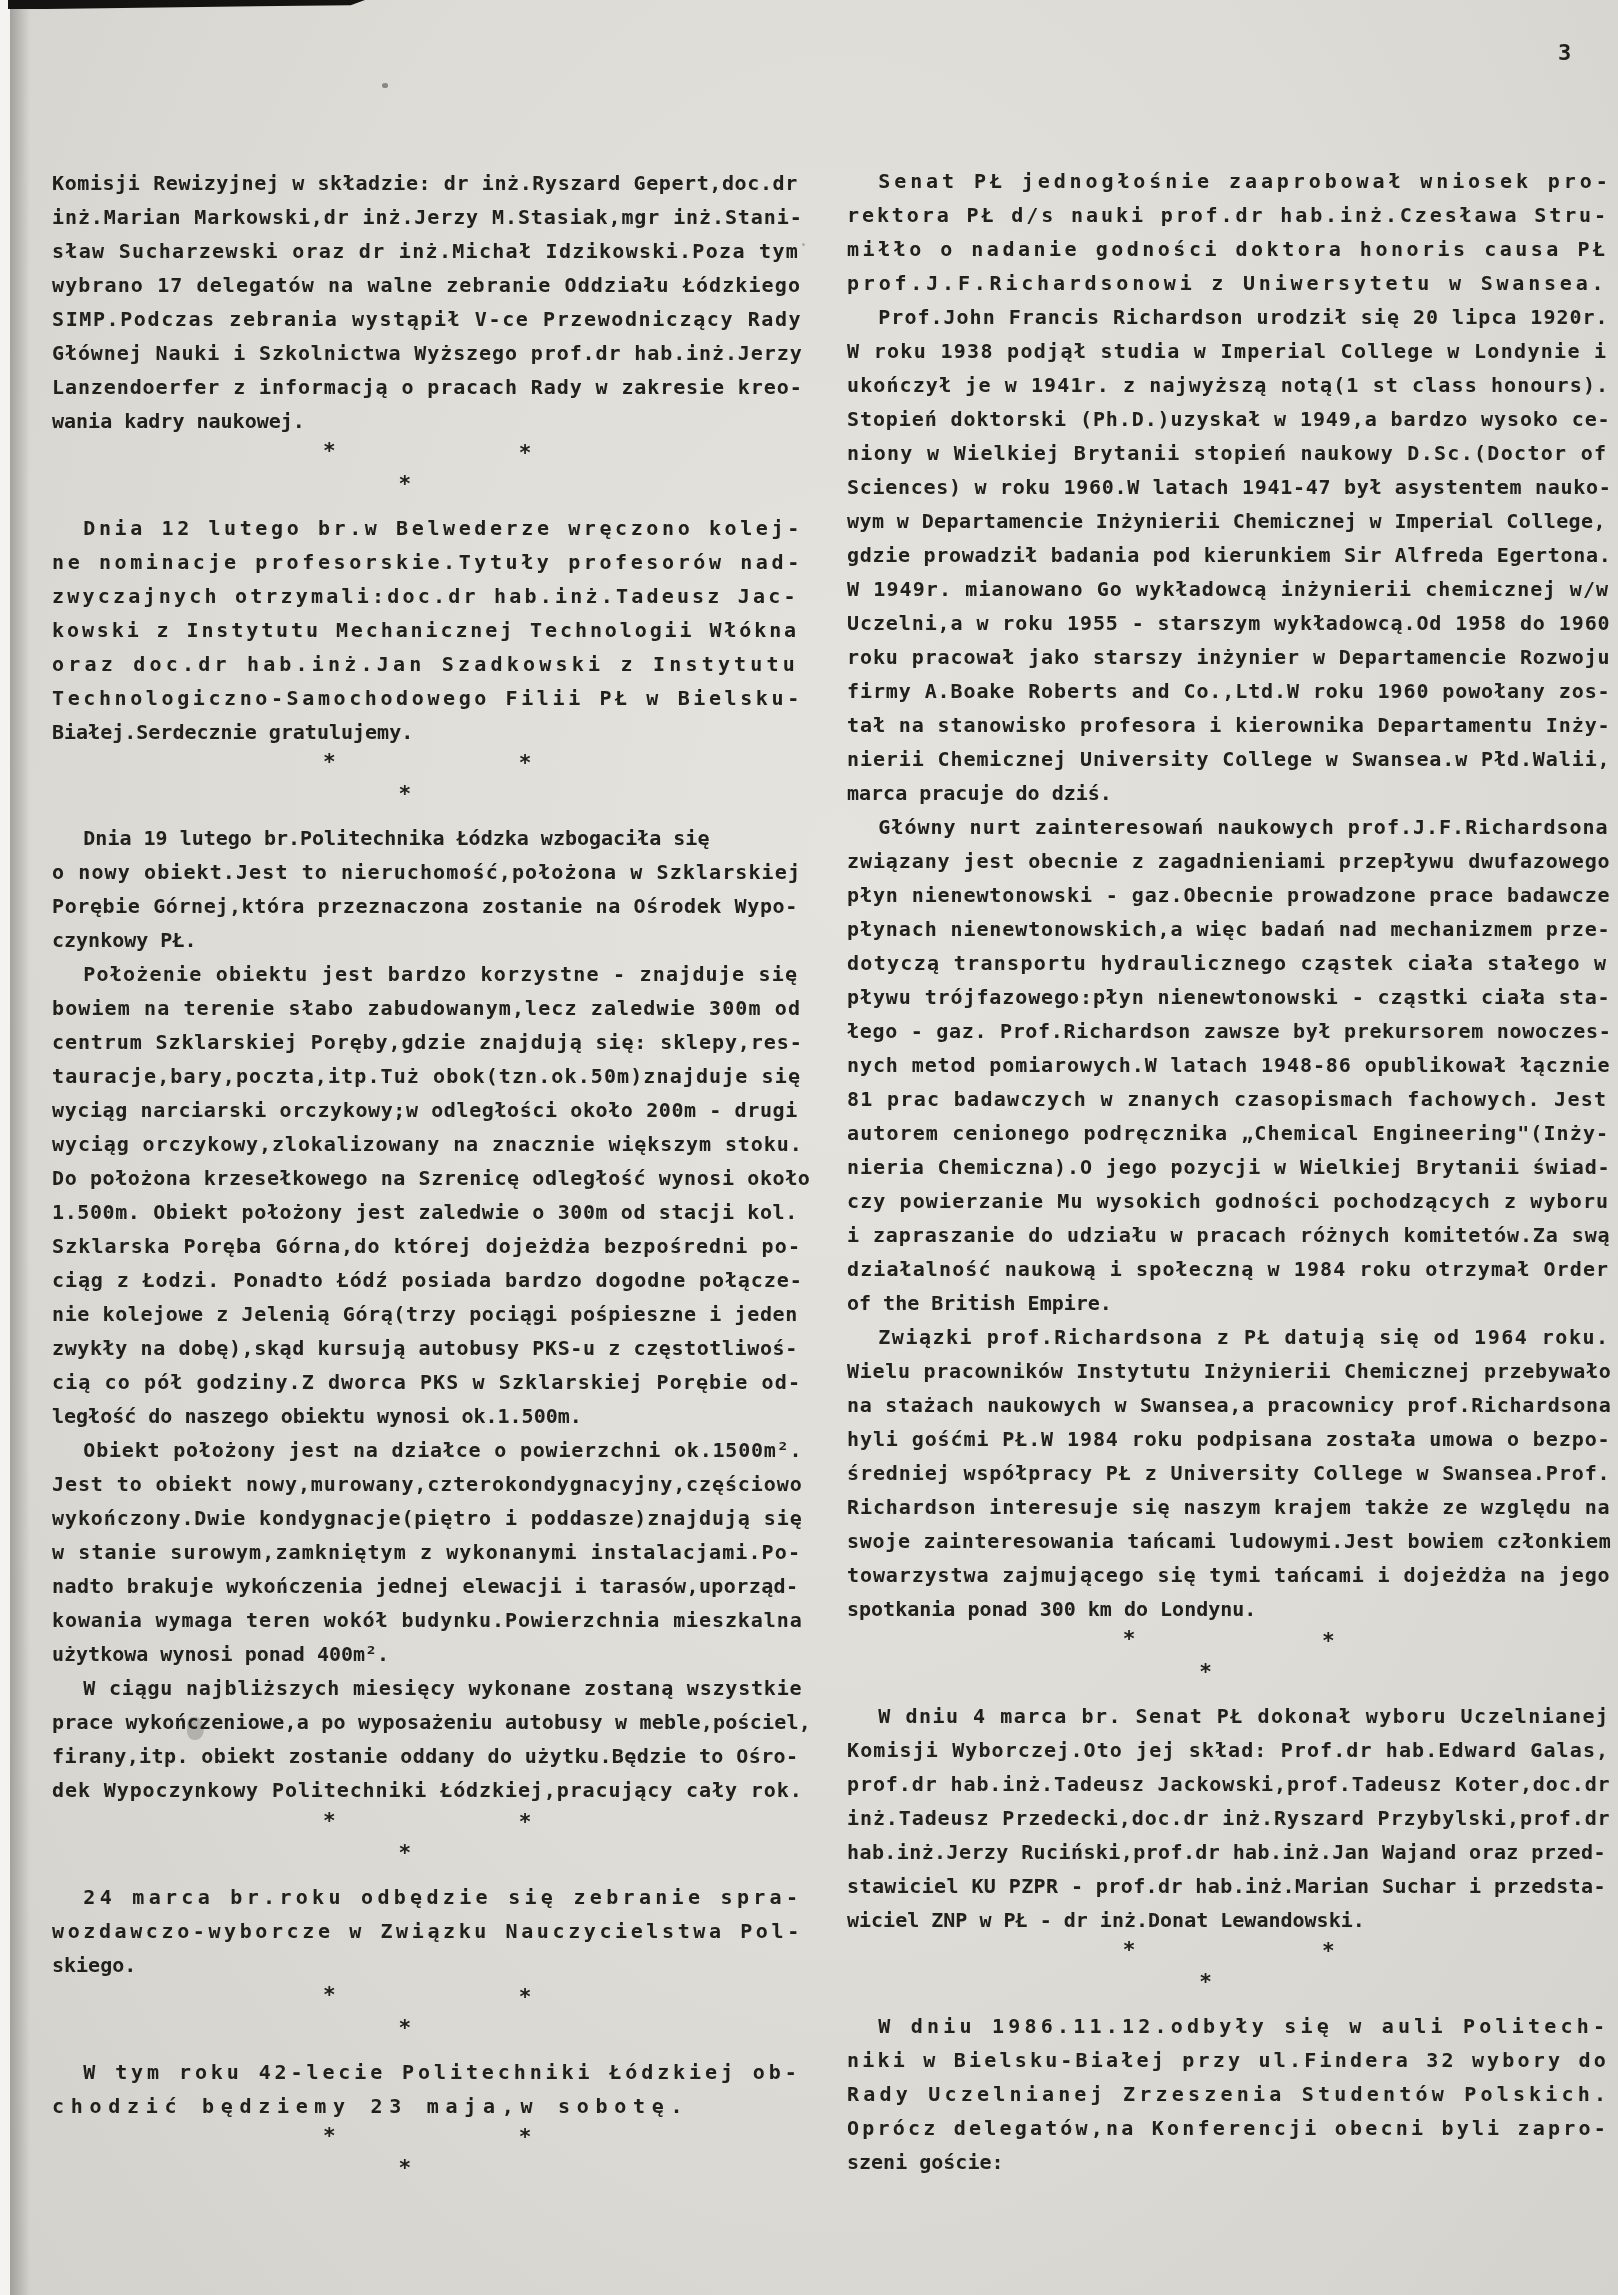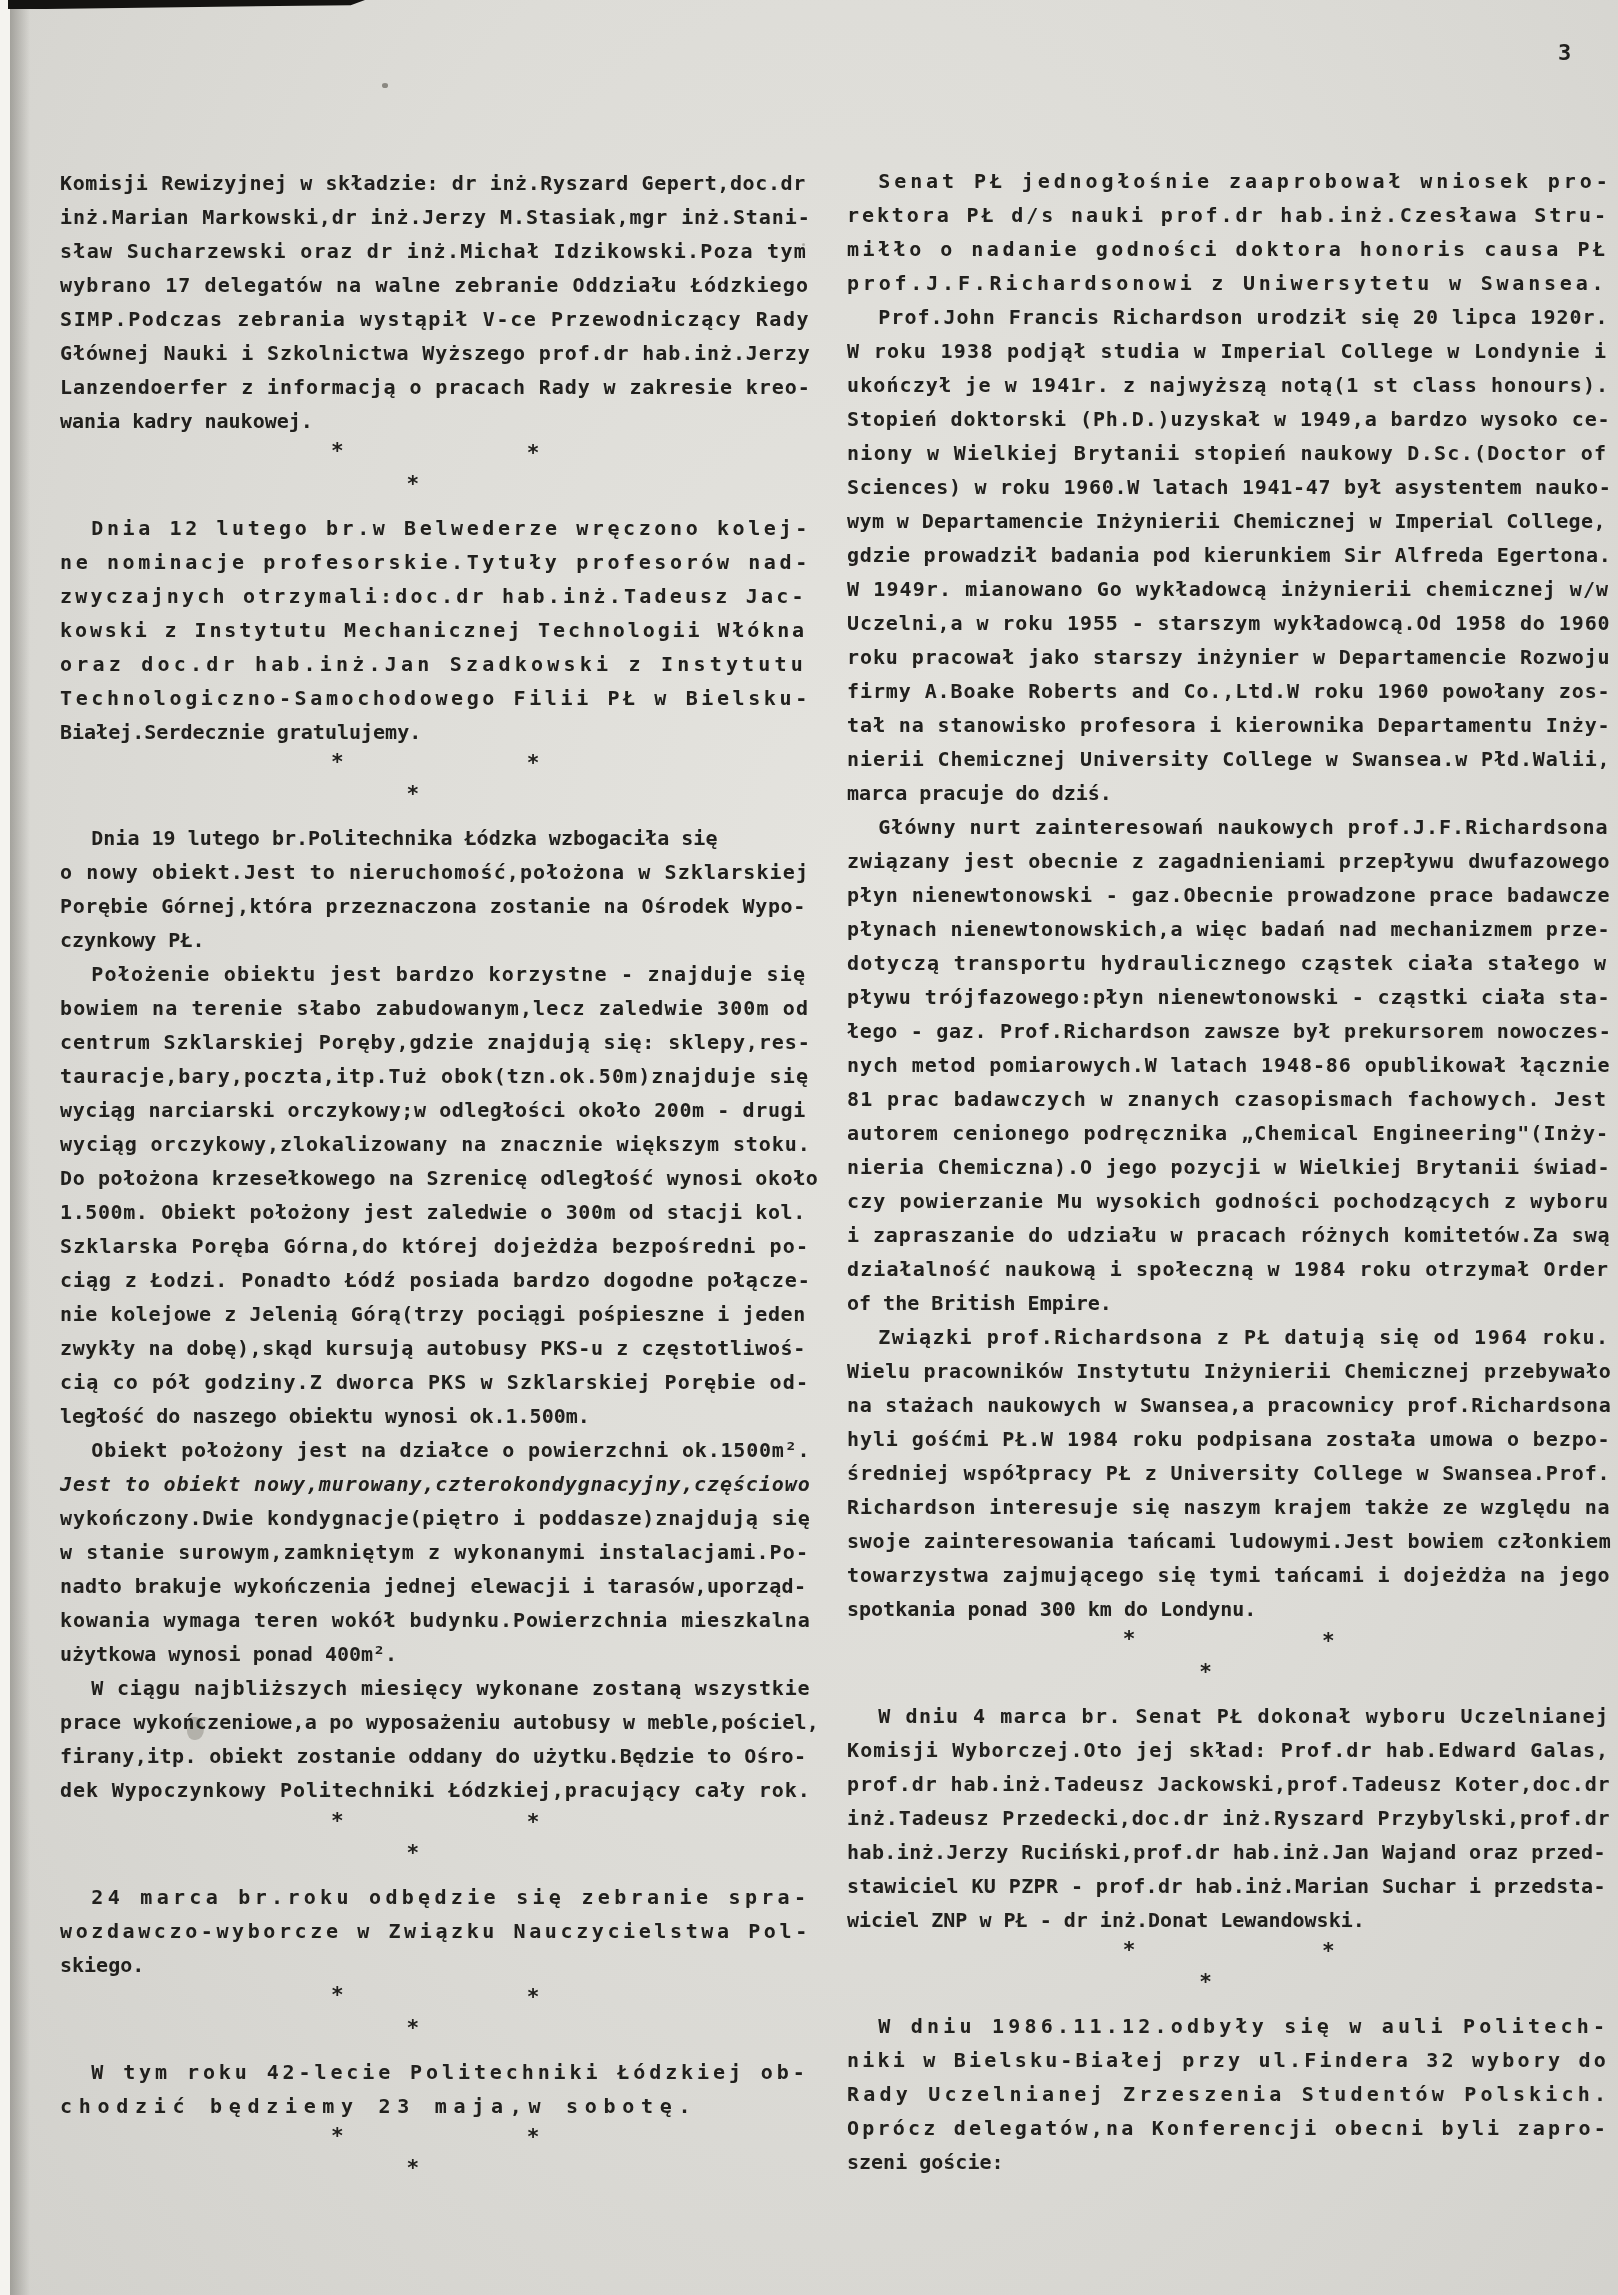--- a/index.html
+++ b/index.html
@@ -18,21 +18,21 @@
   .artifact-top-bar{position:absolute;top:0;left:8px;width:357px;height:9.4px;background:#141311;
     clip-path:polygon(0 0,100% 0,96% 55%,0 100%);}
   .speck{position:absolute;border-radius:50%;background:#8a8881;}
   .speck-1{left:382px;top:83px;width:6px;height:4.7px;}
   .speck-2{left:802px;top:243px;width:3.4px;height:3.4px;opacity:.6;}
   .speck-3{left:187px;top:1717px;width:17.4px;height:23px;background:#a9a7a0;border-radius:40% 60% 55% 45%;opacity:.8;}
 
   .page-number{position:absolute;top:40px;left:1558px;font-size:22px;font-weight:bold;}
 
   .col{position:absolute;}
-  .col-left{left:60px;top:166px;width:753px;}
+  .col-left{left:52px;top:166px;width:753px;}
   .col-right{left:847px;top:164px;width:766px;}
 
   .para{margin:0;}
   .line{height:34px;line-height:34px;font-size:20px;font-weight:bold;white-space:pre;}
   .para.indent .line:first-child{padding-left:2.6ch;}
 
   .sep{position:relative;height:70px;margin-top:2.7px;}
   .star{position:absolute;font-size:21px;font-weight:bold;}
   .star.s1{left:36%;top:-1.3px;}
   .star.s2{left:62%;top:0;}
@@ -98,21 +98,21 @@
         <div class="line"><span style="letter-spacing: 0.6px;">1.500m. Obiekt położony jest zaledwie o 300m od stacji kol.</span></div>
         <div class="line"><span style="letter-spacing: 1.1px;">Szklarska Poręba Górna,do której dojeżdża bezpośredni po-</span></div>
         <div class="line"><span style="letter-spacing: 0.9px;">ciąg z Łodzi. Ponadto Łódź posiada bardzo dogodne połącze-</span></div>
         <div class="line"><span style="letter-spacing: 0.6px;">nie kolejowe z Jelenią Górą(trzy pociągi pośpieszne i jeden</span></div>
         <div class="line"><span style="letter-spacing: 0.6px;">zwykły na dobę),skąd kursują autobusy PKS-u z częstotliwoś-</span></div>
         <div class="line"><span style="letter-spacing: 1.1px;">cią co pół godziny.Z dworca PKS w Szklarskiej Porębie od-</span></div>
         <div class="line"><span>ległość do naszego obiektu wynosi ok.1.500m.</span></div>
       </div>
       <div class="para indent">
         <div class="line"><span style="letter-spacing: 0.8px;">Obiekt położony jest na działce o powierzchni ok.1500m².</span></div>
-        <div class="line"><span style="letter-spacing: 0.9px; font-style: italic;">Jest to obiekt nowy,murowany,czterokondygnacyjny,częściowo</span></div>
+        <div class="line"><span style="letter-spacing: 0.9px;">Jest to obiekt nowy,murowany,czterokondygnacyjny,częściowo</span></div>
         <div class="line"><span style="letter-spacing: 0.9px;">wykończony.Dwie kondygnacje(piętro i poddasze)znajdują się</span></div>
         <div class="line"><span style="letter-spacing: 1.1px;">w stanie surowym,zamkniętym z wykonanymi instalacjami.Po-</span></div>
         <div class="line"><span style="letter-spacing: 0.4px;">nadto brakuje wykończenia jednej elewacji i tarasów,uporząd-</span></div>
         <div class="line"><span style="letter-spacing: 0.9px;">kowania wymaga teren wokół budynku.Powierzchnia mieszkalna</span></div>
         <div class="line"><span>użytkowa wynosi ponad 400m².</span></div>
       </div>
       <div class="para indent">
         <div class="line"><span style="letter-spacing: 0.8px;">W ciągu najbliższych miesięcy wykonane zostaną wszystkie</span></div>
         <div class="line"><span style="letter-spacing: 0.2px;">prace wykończeniowe,a po wyposażeniu autobusy w meble,pościel,</span></div>
         <div class="line"><span style="letter-spacing: 0.4px; margin-top: 32px;">firany,itp. obiekt zostanie oddany do użytku.Będzie to Ośro-</span></div>

